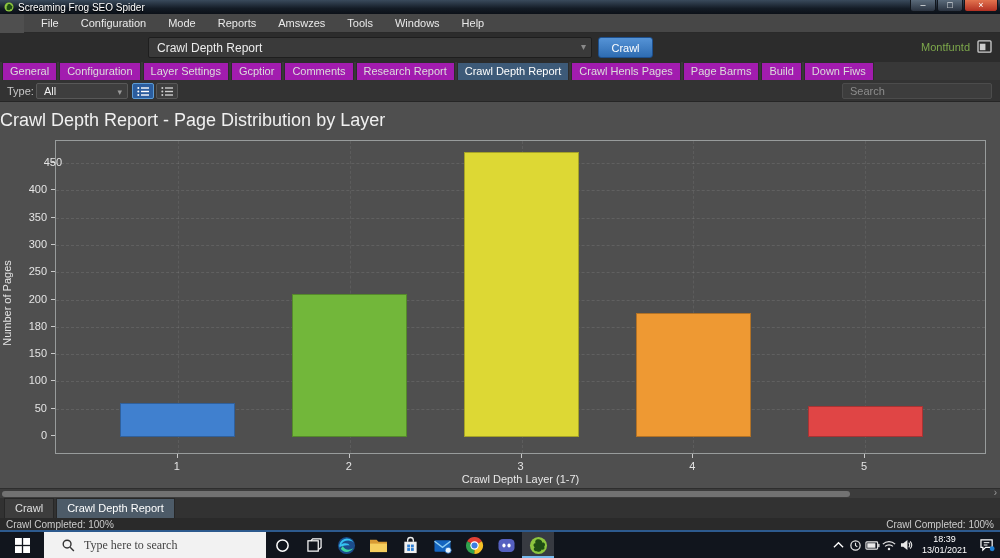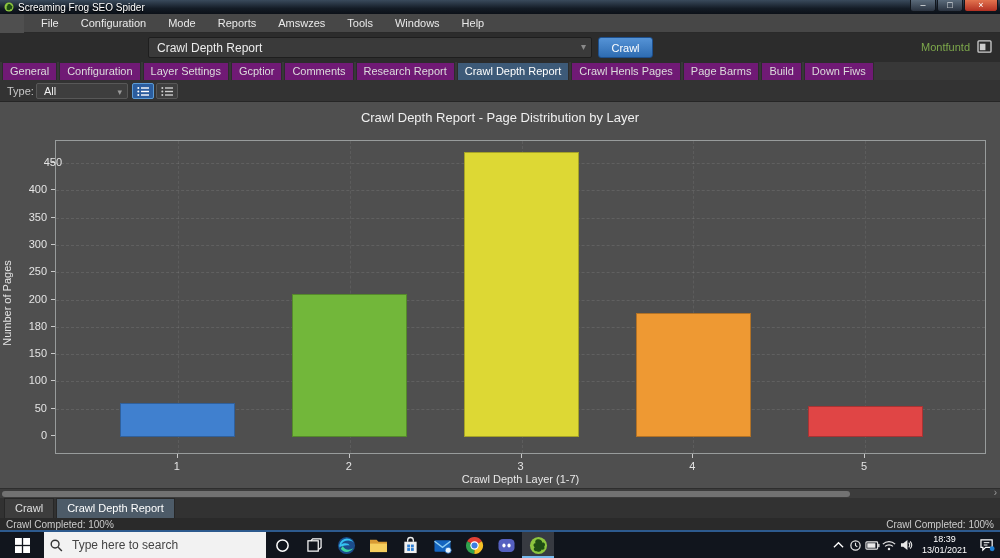--- a/index.html
+++ b/index.html
@@ -34,21 +34,21 @@
   .url-caret { position:absolute; right:5px; top:3px; color:#8a8a8a; font-size:10px; cursor:pointer; }
   .crawl-btn { position:absolute; left:598px; top:4px; width:55px; height:21px; color:#fff; font-size:11px;
     background:linear-gradient(#5593d6,#2e6cb2); border:1px solid #1d4f8c; border-radius:3px; cursor:pointer;
     font-family:inherit; }
   .license { position:absolute; right:30px; top:8px; color:#7da84b; font-size:11px; }
   .license-icon { position:absolute; right:8px; top:6px; }
 
   
   .tabbar { position:absolute; top:62px; left:0; width:1000px; height:18px; background:#383838;
     display:flex; align-items:flex-end; padding-left:2px; }
-  .tab { background:#701a75; color:#dcdcdc; font-size:11px; padding:2px 7px 3px; margin-right:2px;
+  .tab { background:#a21caf; color:#dcdcdc; font-size:11px; padding:2px 7px 3px; margin-right:2px;
     border:1px solid #2c2c2c; border-bottom:none; white-space:nowrap; cursor:pointer; }
   .tab.active { background:#3d5a78; color:#fff; }
 
   
   .filterbar { position:absolute; top:80px; left:0; width:1000px; height:22px; background:#333333;
     border-bottom:1px solid #262626; }
   .type-label { position:absolute; left:7px; top:5px; color:#c8c8c8; font-size:11px; }
   .type-select { position:absolute; left:36px; top:3px; width:92px; height:16px; background:#3e3e3e;
     border:1px solid #585858; border-radius:2px; color:#f0f0f0; font-size:11px; padding-left:7px;
     line-height:14px; cursor:pointer; }
@@ -57,21 +57,21 @@
     align-items:center; justify-content:center; cursor:pointer; }
   .viewbtn.b1 { left:132px; background:#2b5d9e; border:1px solid #5b9bd5; }
   .viewbtn.b2 { left:156px; background:#3e3e3e; border:1px solid #585858; }
   .searchbox { position:absolute; right:8px; top:3px; width:150px; height:16px; background:#3d3d3d;
     border:1px solid #4c4c4c; border-radius:2px; color:#e8e8e8; font-size:11px; padding:0 7px;
     outline:none; font-family:inherit; }
   .searchbox::placeholder { color:#8d8d8d; }
 
   
   .chart-section { position:absolute; top:102px; left:0; width:1000px; height:386px; background:#4f4f4f; }
-  .chart-title { position:absolute; top:8px; left:0; width:100%; text-align:center; color:#f0f0f0; font-size:13px; }
+  .chart-title { position:absolute; top:8px; left:0; width:100%; color:#f0f0f0; font-size:18px; }
   .plot { position:absolute; left:55px; top:38px; width:931px; height:314px; border:1px solid #989c9c; }
   .gridline-h { position:absolute; left:0; width:100%; height:0; border-top:1px dashed rgba(255,255,255,0.10); }
   .gridline-v { position:absolute; top:0; height:100%; width:0; border-left:1px dashed rgba(255,255,255,0.08); }
   .ytick-mark { position:absolute; width:4px; height:1px; background:#c9c9c9; }
   .ytick-label { position:absolute; width:36px; text-align:right; color:#e4e4e4; font-size:11px; }
   .xtick-mark { position:absolute; width:1px; height:4px; background:#c9c9c9; }
   .xtick-label { position:absolute; width:40px; text-align:center; color:#e4e4e4; font-size:11px; }
   .bar { position:absolute; border:1px solid rgba(0,0,0,0.25); }
   .y-axis-label { position:absolute; left:-68px; top:195px; width:150px; text-align:center; color:#e4e4e4;
     font-size:11px; transform:rotate(-90deg); transform-origin:center; }
@@ -94,21 +94,21 @@
   .statusbar { position:absolute; top:518px; left:0; width:1000px; height:12px; background:#2a2a2a;
     color:#cccccc; font-size:10px; display:flex; justify-content:space-between; align-items:center;
     padding:0 6px; }
   .win-edge { position:absolute; top:530px; left:0; width:1000px; height:2px; background:#2d5a8e; }
 
   
   .taskbar { position:absolute; top:532px; left:0; width:1000px; height:26px; background:#11151d;
     display:flex; align-items:center; }
   .start-btn { width:44px; height:26px; display:flex; align-items:center; justify-content:center; cursor:pointer; }
   .tb-search { width:222px; height:26px; background:#f2f2f2; display:flex; align-items:center;
-    padding-left:6px; cursor:text; }
+    padding-left:18px; cursor:text;font-family:Liberation Serif, serif; }
   .tb-search-text { color:#444; font-size:12px; margin-left:9px; }
   .tb-slot { width:32px; height:26px; display:flex; align-items:center; justify-content:center; cursor:pointer; }
   .tb-slot.active-app { background:rgba(255,255,255,0.16); box-shadow:inset 0 -2px 0 #76b9ed; }
   .tray { position:absolute; right:0; top:0; height:26px; display:flex; align-items:center; }
   .tray-icon { width:17px; height:26px; display:flex; align-items:center; justify-content:center; cursor:pointer; }
   .tb-clock { color:#fff; font-size:9px; text-align:center; line-height:1.25; padding:0 7px; cursor:default; }
   .action-center { width:26px; height:26px; display:flex; align-items:center; justify-content:center; cursor:pointer; }
 </style>
 </head>
 <body>
@@ -195,20 +195,21 @@
           <line x1="4" y1="5.5" x2="12" y2="5.5"></line>
           <line x1="4" y1="9" x2="12" y2="9"></line>
         </g>
         <g fill="#cfcfcf">
           <circle cx="1.3" cy="2" r="1"></circle>
           <circle cx="1.3" cy="5.5" r="1"></circle>
           <circle cx="1.3" cy="9" r="1"></circle>
         </g>
       </svg>
   </div>
+  <input class="searchbox" type="text" placeholder="Search" style="">
 </div>
 
 <div class="chart-section">
   <div class="chart-title">Crawl Depth Report - Page Distribution by Layer</div>
   <div class="y-axis-label">Number of Pages</div>
   <div class="plot" id="plot">
       <div class="gridline-h" style="top: 267.7px;"></div>
       <div class="gridline-h" style="top: 240.4px;"></div>
       <div class="gridline-h" style="top: 213.1px;"></div>
       <div class="gridline-h" style="top: 185.8px;"></div>

